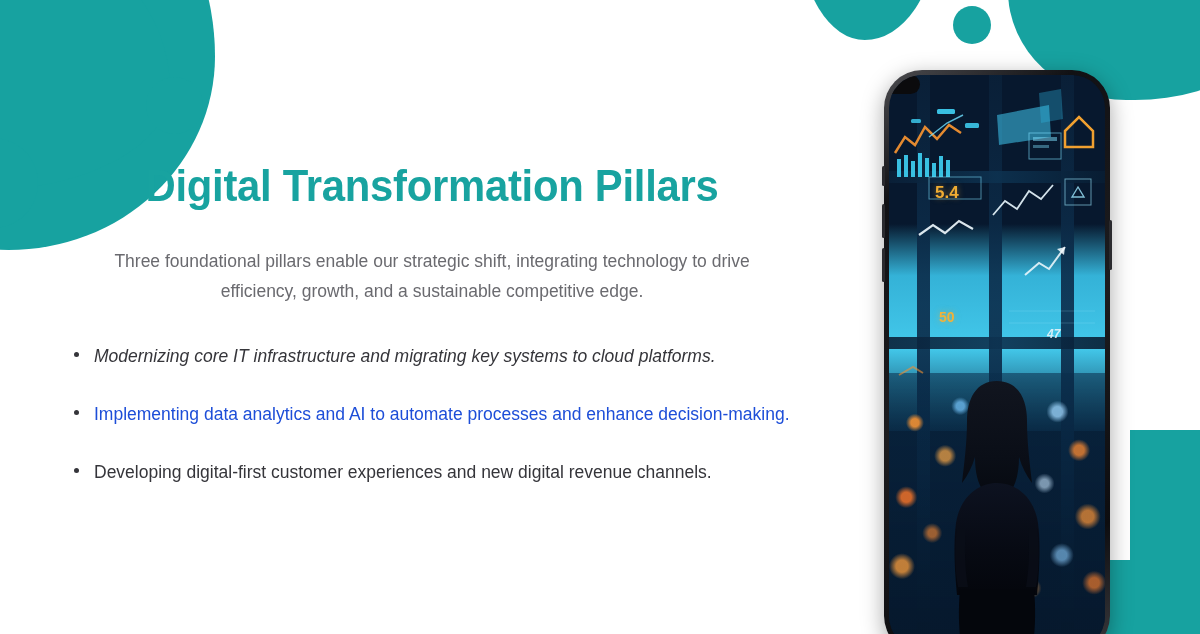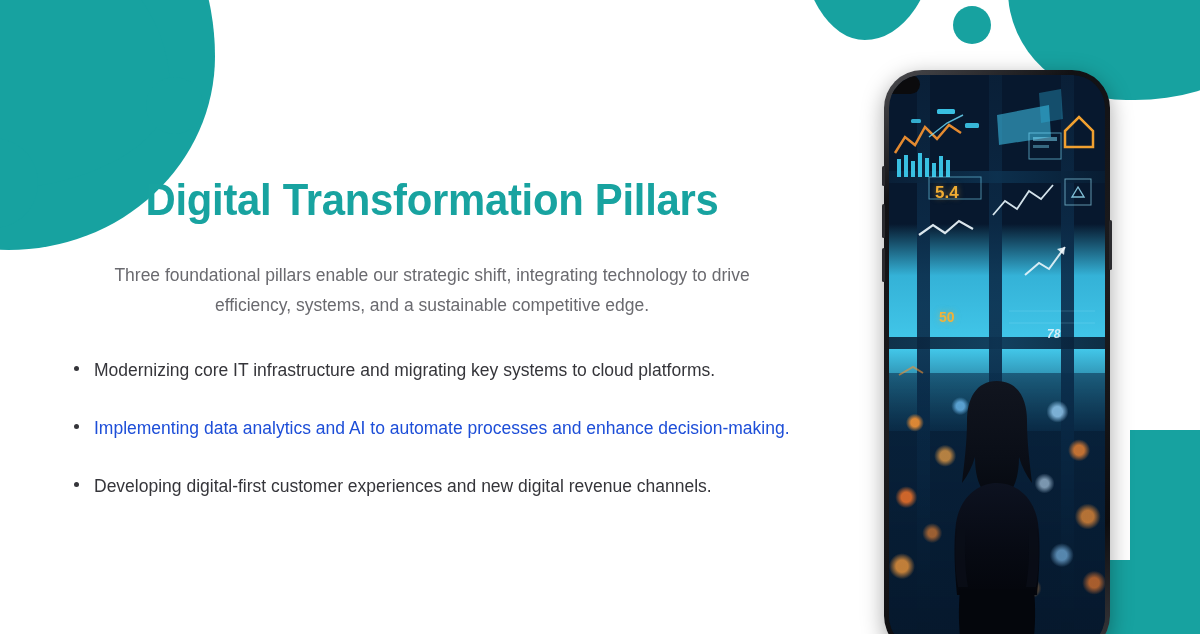--- a/index.html
+++ b/index.html
@@ -97,21 +97,21 @@
     top: 596px;
     width: 52px;
     height: 52px;
     border-radius: 50%;
   }
 
   
   #text-col {
     position: absolute;
     left: 62px;
-    top: 174px;
+    top: 160px;
     width: 740px;
   }
   #slide-title {
     margin: 0;
     font-size: 45px;
     font-weight: 700;
     letter-spacing: -0.3px;
     text-align: center;
     line-height: 1.15;
     font-stretch: condensed;
@@ -301,24 +301,24 @@
   <div class="deco" id="blob-topright" style="background: rgb(23, 162, 160);"></div>
   <div class="deco" id="block-bottomright" style="background: rgb(23, 162, 160);"></div>
   <div class="deco" id="block-bottomright-2" style="background: rgb(23, 162, 160);"></div>
   <div class="deco" id="circle-bottom-white"></div>
   <div class="deco" id="circle-bottom-teal" style="background: rgb(23, 162, 160);"></div>
 
   <div id="text-col">
 
     <h1 id="slide-title" style="color: rgb(24, 163, 160);">Digital Transformation Pillars</h1>
 
-    <p id="slide-subtitle" style="color: rgb(106, 106, 111);">Three foundational pillars enable our strategic shift, integrating technology to drive efficiency, systems, and a sustainable competitive edge.</p>
+    <p id="slide-subtitle" style="color: rgb(106, 106, 111);">Three foundational pillars enable our strategic shift, integrating technology to drive efficiency, growth, and a sustainable competitive edge.</p>
 
     <ul id="bullet-list">
-      <li class="bullet-item" style="color: rgb(53, 53, 58);">
+      <li class="bullet-item" style="color: rgb(53, 53, 58); font-style: italic;">
         <span class="bullet-dot" style="background: rgb(53, 53, 58);"></span>
         <span>Modernizing core IT infrastructure and migrating key systems to cloud platforms.</span>
       </li>
       <li class="bullet-item" style="color: #1d4ed8;">
         <span class="bullet-dot" style="background: rgb(53, 53, 58);"></span>
         <span>Implementing data analytics and AI to automate processes and enhance decision-making.</span>
       </li>
       <li class="bullet-item" style="color: rgb(53, 53, 58);">
         <span class="bullet-dot" style="background: rgb(53, 53, 58);"></span>
         <span>Developing digital-first customer experiences and new digital revenue channels.</span>
@@ -391,21 +391,21 @@
         <g stroke="#9fe9ff" stroke-width="0.7" opacity="0.3">
           <line x1="120" y1="236" x2="206" y2="236"></line>
           <line x1="120" y1="248" x2="206" y2="248"></line>
         </g>
 
         <polyline points="10,300 24,292 34,298" fill="none" stroke="#f09030" stroke-width="2" opacity="0.6"></polyline>
       </svg>
 
       <div class="hud" id="hud-value-1">5.4</div>
       <div class="hud" id="hud-value-2">50</div>
-      <div class="hud" id="hud-value-3">78</div>
+      <div class="hud" id="hud-value-3">47</div>
 
       <svg class="screen-layer" id="person" viewBox="0 0 118 270">
         <defs>
           <linearGradient id="hairGrad" x1="0" y1="0" x2="0" y2="1">
             <stop offset="0%" stop-color="#11151f"></stop>
             <stop offset="70%" stop-color="#0a0e17"></stop>
             <stop offset="100%" stop-color="#070a11"></stop>
           </linearGradient>
           <linearGradient id="suitGrad" x1="0" y1="0" x2="0" y2="1">
             <stop offset="0%" stop-color="#0d1220"></stop>

